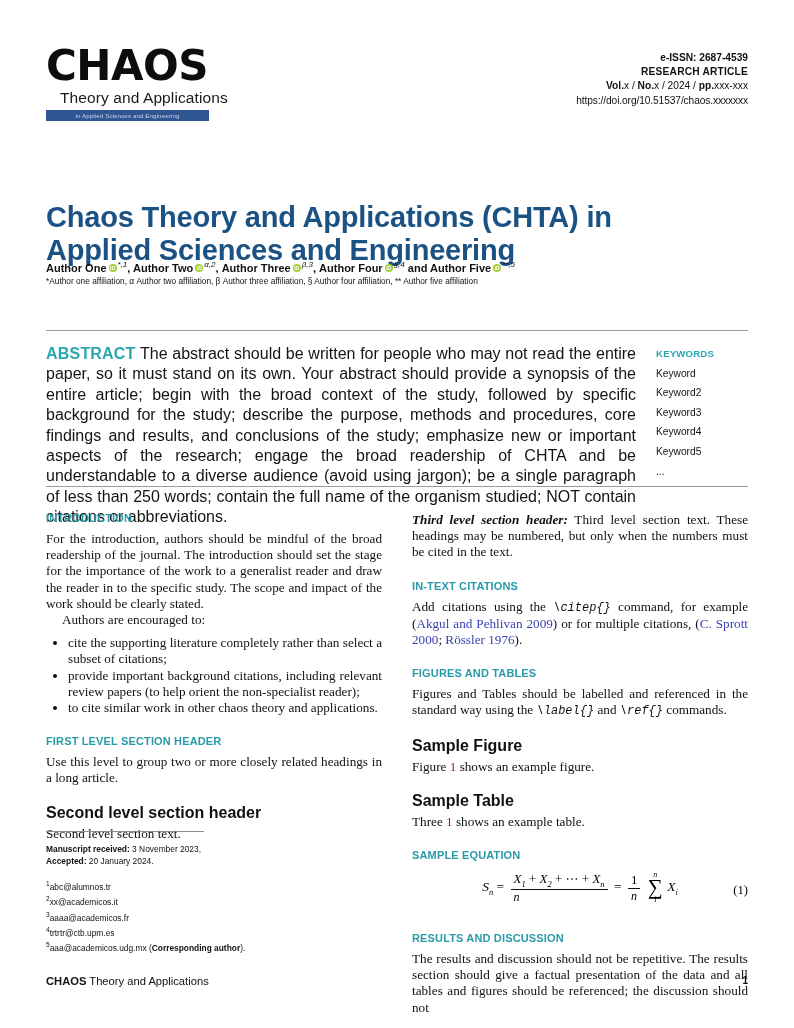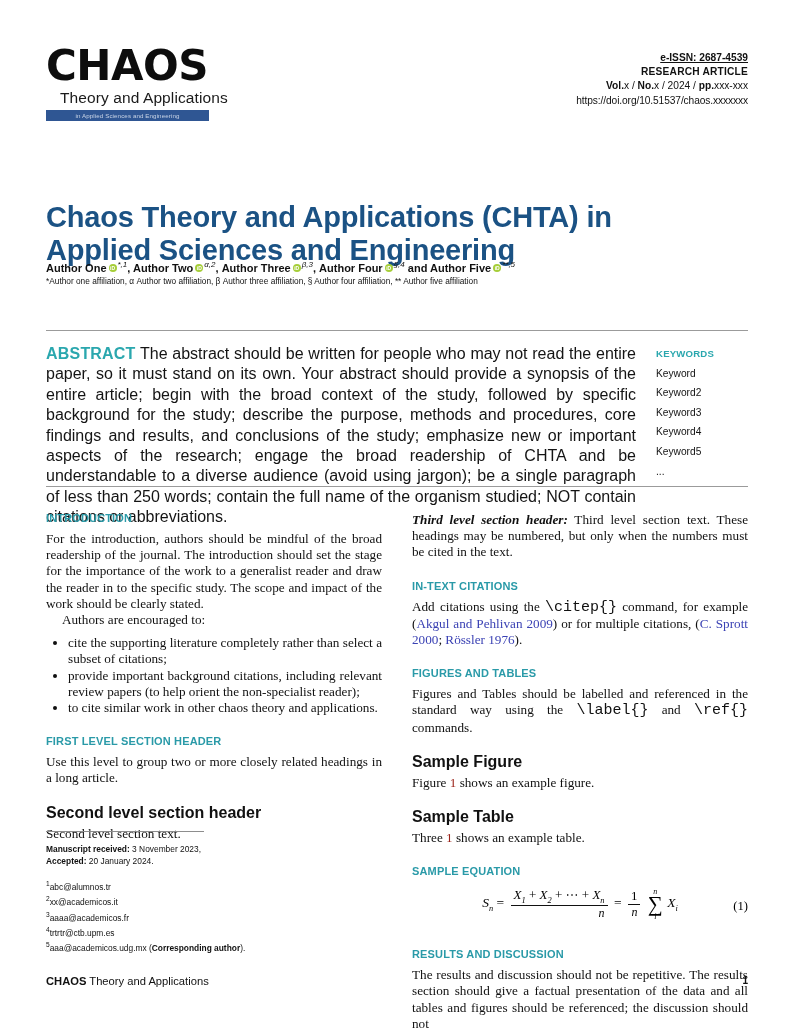--- a/index.html
+++ b/index.html
@@ -63,21 +63,20 @@
     position: absolute;
     right: 0; top: 7px;
     text-align: right;
     font-family: "Liberation Sans", sans-serif;
     font-size: 10.2px;
     line-height: 14.2px;
     color: #111;
   }
   .journal-meta .issn {
     font-weight: bold;
-    text-decoration: underline;
   }
   .journal-meta .artype { font-weight: bold; letter-spacing: 0.2px; }
   .journal-meta .volline b { font-weight: bold; }
   .journal-meta .doi { font-weight: normal; letter-spacing: -0.1px; }
 
   
   .title {
     position: absolute;
     left: 46px; top: 182px;
     width: 640px;
@@ -217,21 +216,22 @@
     margin: 7px 0 0 0;
     padding-left: 22px;
     font-size: 13.2px;
     line-height: 16.2px;
     color: #101010;
     text-align: justify;
   }
   ul.bullets li { margin-bottom: 0px; }
   .tt {
     font-family: "Liberation Mono", monospace;
-    font-size: 15px;
+    font-size: 12px;
+    font-style: italic;
   }
   .cite { color: #3b42b4; }
   .refnum { color: #9b2118; }
 
   
   .footnote-rule {
     position: absolute;
     left: 46px; top: 831px;
     width: 158px; height: 1px;
     background: #8d8d8d;
@@ -266,21 +266,21 @@
   }
   .eqnum {
     position: absolute;
     right: 0; top: 14px;
     font-size: 12.6px;
   }
   .mi { font-style: italic; }
   .frac {
     display: inline-block;
     vertical-align: middle;
-    text-align: right;
+    text-align: left;
     margin: 0 3px;
   }
   .frac .num { display: block; padding: 0 3px; font-size: 13px; }
   .frac .den {
     display: block;
     border-top: 1px solid #111;
     padding: 0 3px;
     font-size: 12px;
     font-style: italic;
   }

